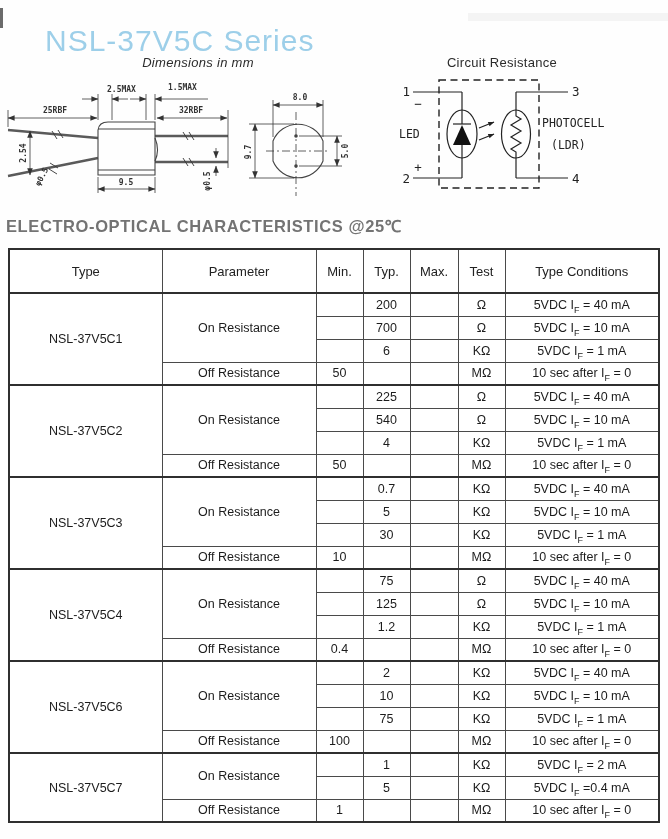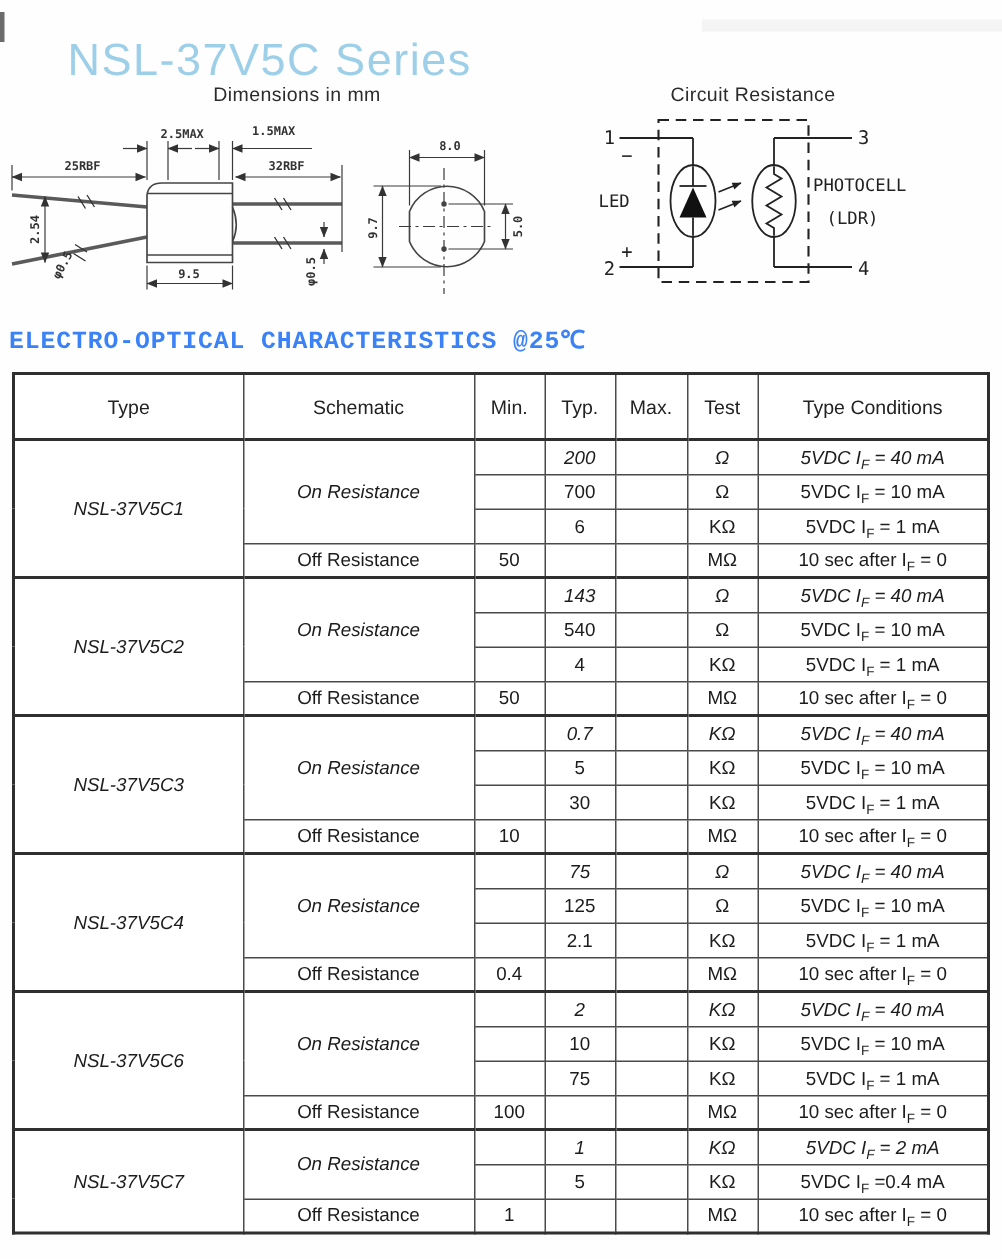--- a/index.html
+++ b/index.html
@@ -35,36 +35,35 @@
     background: #f4f4f4;
   }
   .drawing-title {
     position: absolute;
     top: 55px;
     font-size: 13px;
     color: #2b2b2b;
     letter-spacing: .3px;
     white-space: nowrap;
   }
-  .dims-title   { left: 198px; transform: translateX(-50%); }
+  .dims-title   { left: 198px; transform: translateX(-50%); font-style: italic; }
   .schem-title  { left: 502px; transform: translateX(-50%); }
   .drawings-svg {
     position: absolute;
     left: 0; top: 0;
     width: 668px; height: 839px;
   }
   .section-heading {
     position: absolute;
     left: 6px; top: 214px;
     font-size: 16.5px;
     font-weight: bold;
     letter-spacing: .6px;
-    color: #3b82f6;
+    color: #737373;
     white-space: nowrap;
-    font-family: Liberation Mono, monospace;
   }
   .eo-table-wrap {
     position: absolute;
     left: 8px; top: 248px;
   }
   table.eo-table {
     border-collapse: collapse;
     table-layout: fixed;
     width: 650px;
     border: 2px solid #2f2f2f;
@@ -76,21 +75,21 @@
     border: 1px solid #4a4a4a;
     text-align: center;
     vertical-align: middle;
     padding: 0 2px;
     overflow: hidden;
     white-space: nowrap;
   }
   .eo-table thead tr { height: 44px; }
   .eo-table th { font-weight: normal; font-size: 13px; color:#222; }
   .eo-table tbody tr { height: 23px; }
-  .eo-table tr.group-start td { border-top: 2px solid #2f2f2f; font-style: italic; }
+  .eo-table tr.group-start td { border-top: 2px solid #2f2f2f; }
   .eo-table sub { font-size: 9px; line-height: 0; }
   
   .dimline { stroke:#3a3a3a; stroke-width:0.8; fill:none; }
   .outline { stroke:#444; stroke-width:1.1; fill:none; }
   .lead    { stroke:#5a5a5a; stroke-width:2.4; fill:none; }
   .tick    { stroke:#333; stroke-width:0.9; fill:none; }
   .dimtext { font-family:"DejaVu Sans Mono", monospace; font-size:8px; font-weight:bold; fill:#333; }
   .schemline { stroke:#222; stroke-width:1.2; fill:none; }
   .schemtext { font-family:"DejaVu Sans Mono", monospace; font-size:11.5px; fill:#222; }
   .pintext   { font-family:"DejaVu Sans Mono", monospace; font-size:12.5px; fill:#222; }
@@ -241,21 +240,21 @@
           <col style="width:154px">
           <col style="width:47px">
         <col style="width:47px">
           <col style="width:48px">
           <col style="width:47px">
           <col style="width:154px">
       </colgroup>
       <thead>
         <tr>
           <th>Type</th>
-          <th>Schematic</th>
+          <th>Parameter</th>
           <th>Min.</th>
           <th>Typ.</th>
           <th>Max.</th>
           <th>Test</th>
           <th>Type Conditions</th>
         </tr>
       </thead>
       <tbody>
           <tr class="group-start">
             <td rowspan="4">NSL-37V5C1</td>
@@ -285,21 +284,21 @@
             <td>50</td>
             <td></td>
             <td></td>
             <td>MΩ</td>
             <td><span>10 sec after I</span><sub>F</sub><span> = 0</span></td>
           </tr>
           <tr class="group-start">
             <td rowspan="4">NSL-37V5C2</td>
             <td rowspan="3">On Resistance</td>
             <td></td>
-            <td>143</td>
+            <td>225</td>
             <td></td>
             <td>Ω</td>
             <td><span>5VDC I</span><sub>F</sub><span> = 40 mA</span></td>
           </tr>
           <tr>
             <td></td>
             <td>540</td>
             <td></td>
             <td>Ω</td>
             <td><span>5VDC I</span><sub>F</sub><span> = 10 mA</span></td>
@@ -361,21 +360,21 @@
           </tr>
           <tr>
             <td></td>
             <td>125</td>
             <td></td>
             <td>Ω</td>
             <td><span>5VDC I</span><sub>F</sub><span> = 10 mA</span></td>
           </tr>
           <tr>
             <td></td>
-            <td>2.1</td>
+            <td>1.2</td>
             <td></td>
             <td>KΩ</td>
             <td><span>5VDC I</span><sub>F</sub><span> = 1 mA</span></td>
           </tr>
           <tr>
             <td>Off Resistance</td>
             <td>0.4</td>
             <td></td>
             <td></td>
             <td>MΩ</td>

